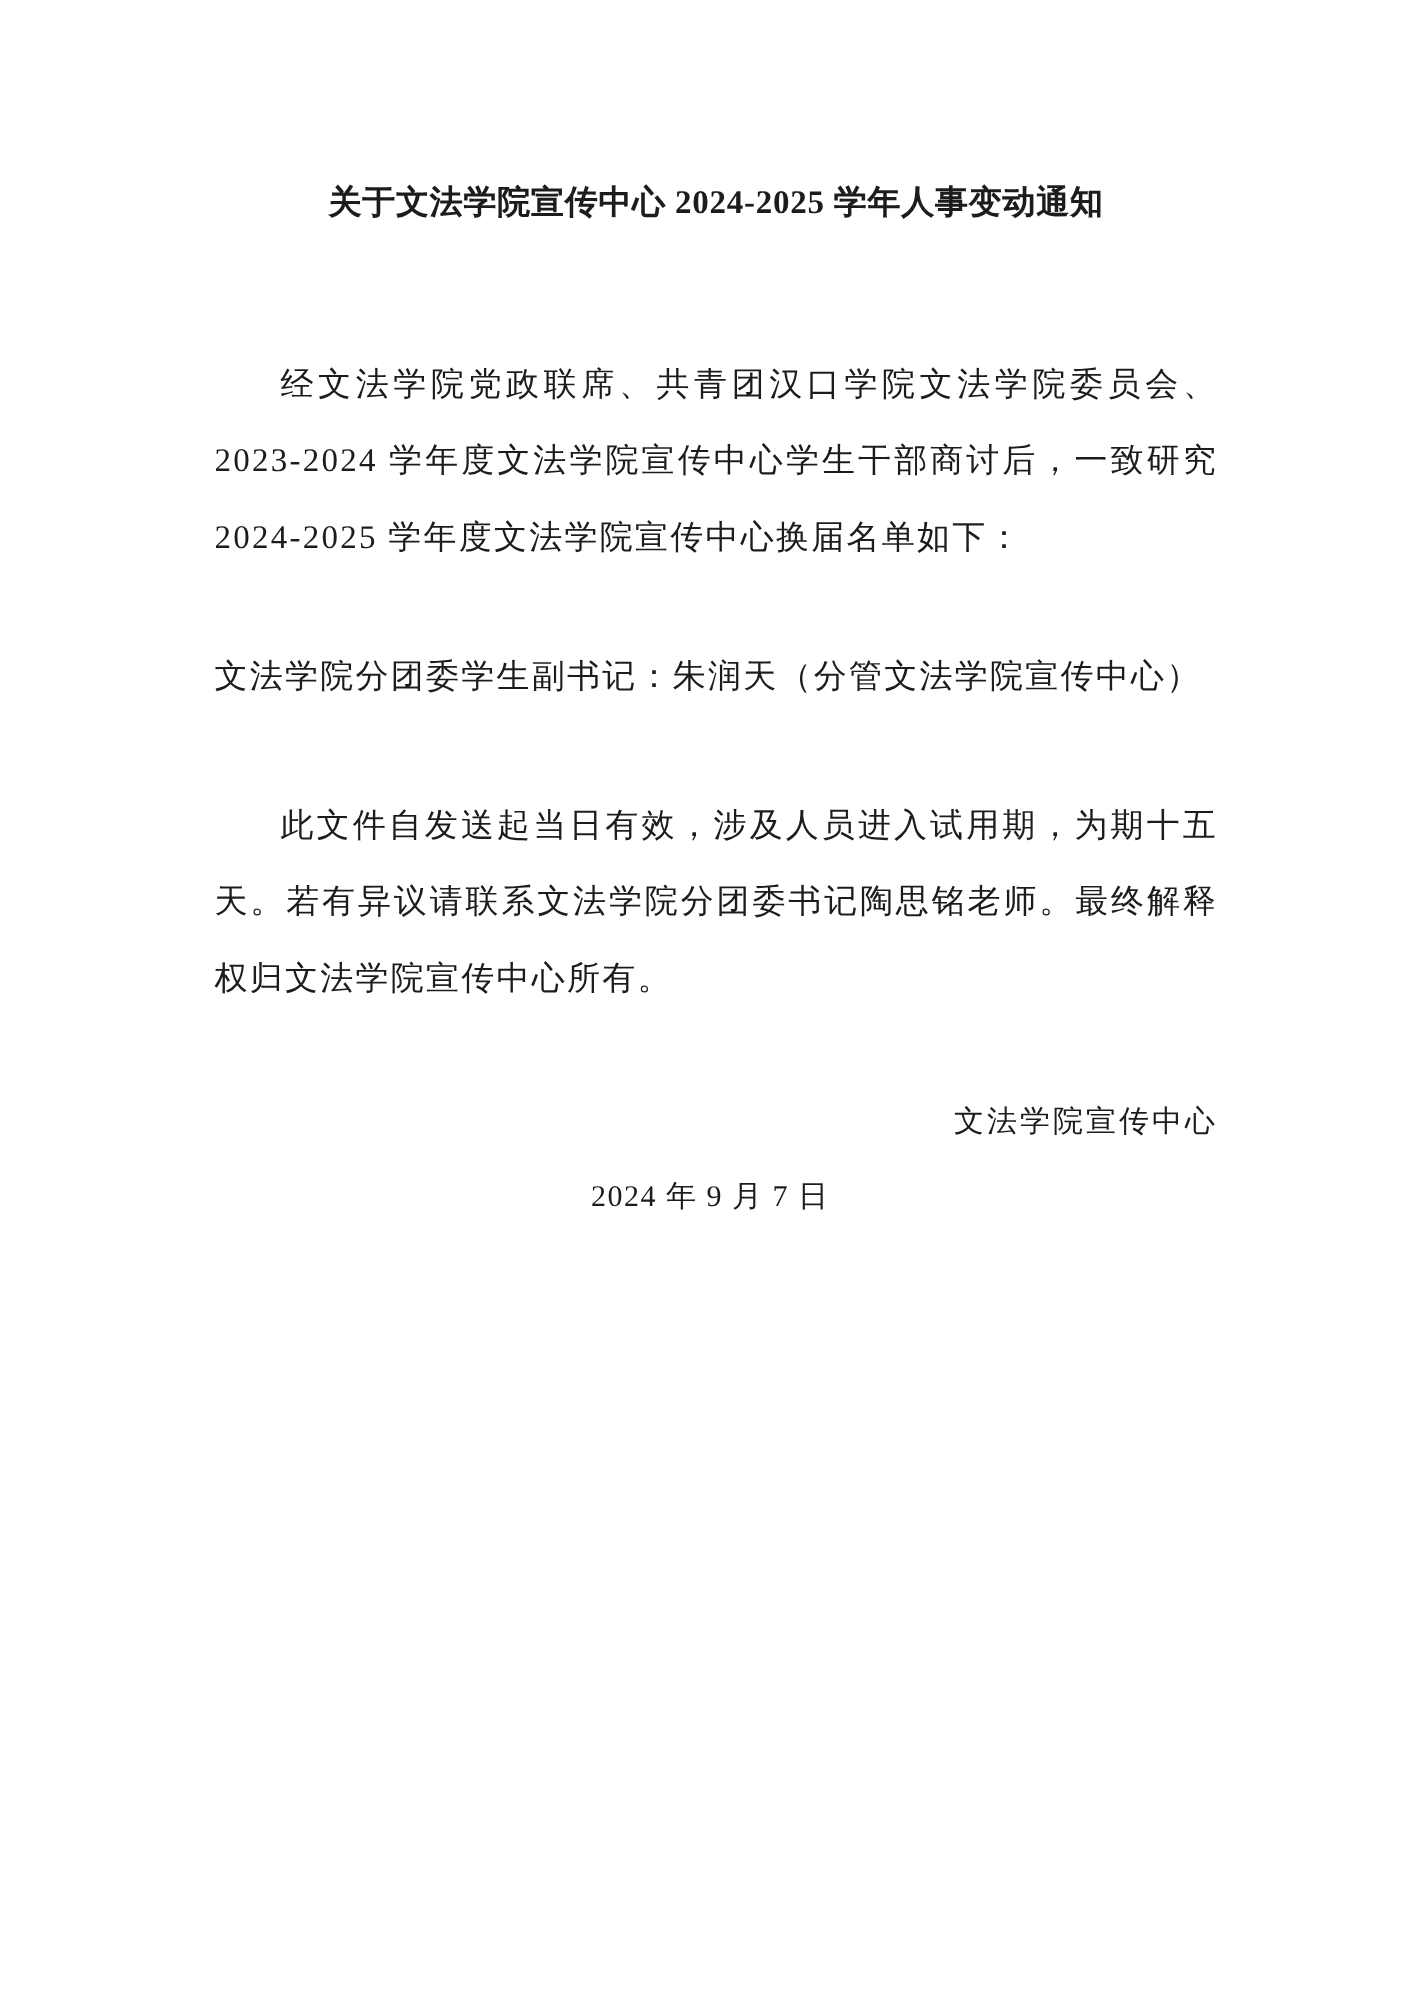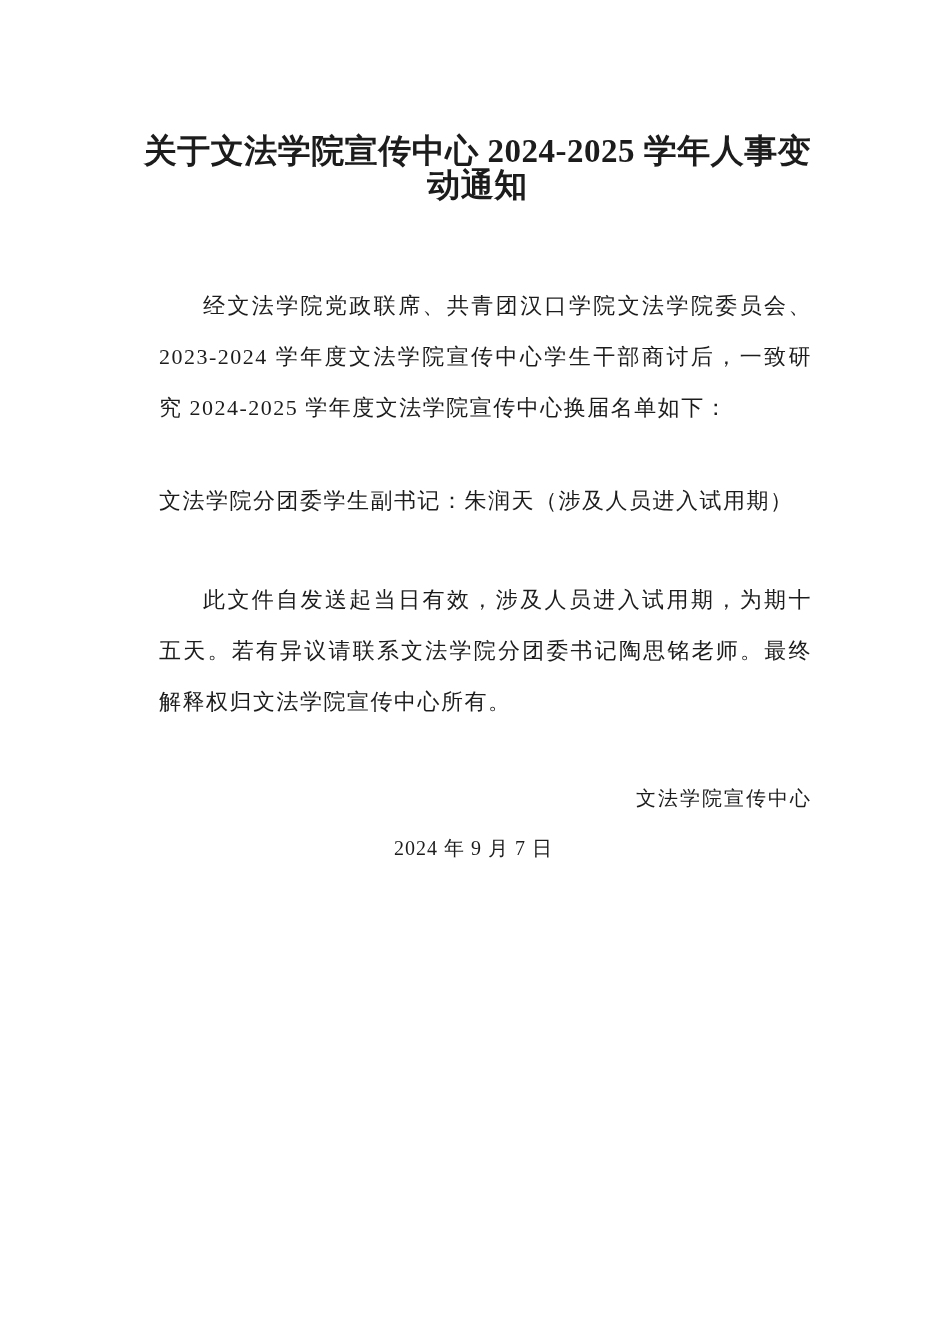--- a/index.html
+++ b/index.html
@@ -12,31 +12,31 @@
     width: 950px;
     height: 1343px;
     background: #ffffff;
     box-sizing: border-box;
     padding: 118px 138px 0 143px;
     font-family: "Liberation Serif", "DejaVu Serif", serif;
     color: #1c1c1c;
     overflow: hidden;
   }
   .title {
-    font-size: 33px;
+    font-size: 22px;
     font-weight: bold;
     text-align: center;
     line-height: 34px;
-    margin: 16px 0 78px 0;
+    margin: 0 0 78px 0;
     letter-spacing: 0.5px;
   }
   .para {
     font-size: 22px;
     line-height: 51px;
-    margin: 0 0 48px 16px;
+    margin: 0 0 48px 0;
     text-align: justify;
     text-justify: inter-ideograph;
     letter-spacing: 1.5px;
   }
   .para.indent {
     text-indent: 2em;
   }
   .para.intro {
     margin-bottom: 42px;
   }
@@ -58,21 +58,21 @@
 </style>
 </head>
 <body>
 
 <div class="page">
 
   <h1 class="title">关于文法学院宣传中心 2024-2025 学年人事变动通知</h1>
 
   <p class="para indent intro">经文法学院党政联席、共青团汉口学院文法学院委员会、2023-2024 学年度文法学院宣传中心学生干部商讨后，一致研究 2024-2025 学年度文法学院宣传中心换届名单如下：</p>
 
-  <p class="para">文法学院分团委学生副书记：朱润天（涉及人员进入试用期）</p>
+  <p class="para">文法学院分团委学生副书记：朱润天（分管文法学院宣传中心）</p>
 
 
 
   <p class="para indent">此文件自发送起当日有效，涉及人员进入试用期，为期十五天。若有异议请联系文法学院分团委书记陶思铭老师。最终解释权归文法学院宣传中心所有。</p>
 
   <div class="sig-block">
     <p class="sig">文法学院宣传中心</p>
     <p class="sig date">2024 年 9 月 7 日</p>
   </div>
 

